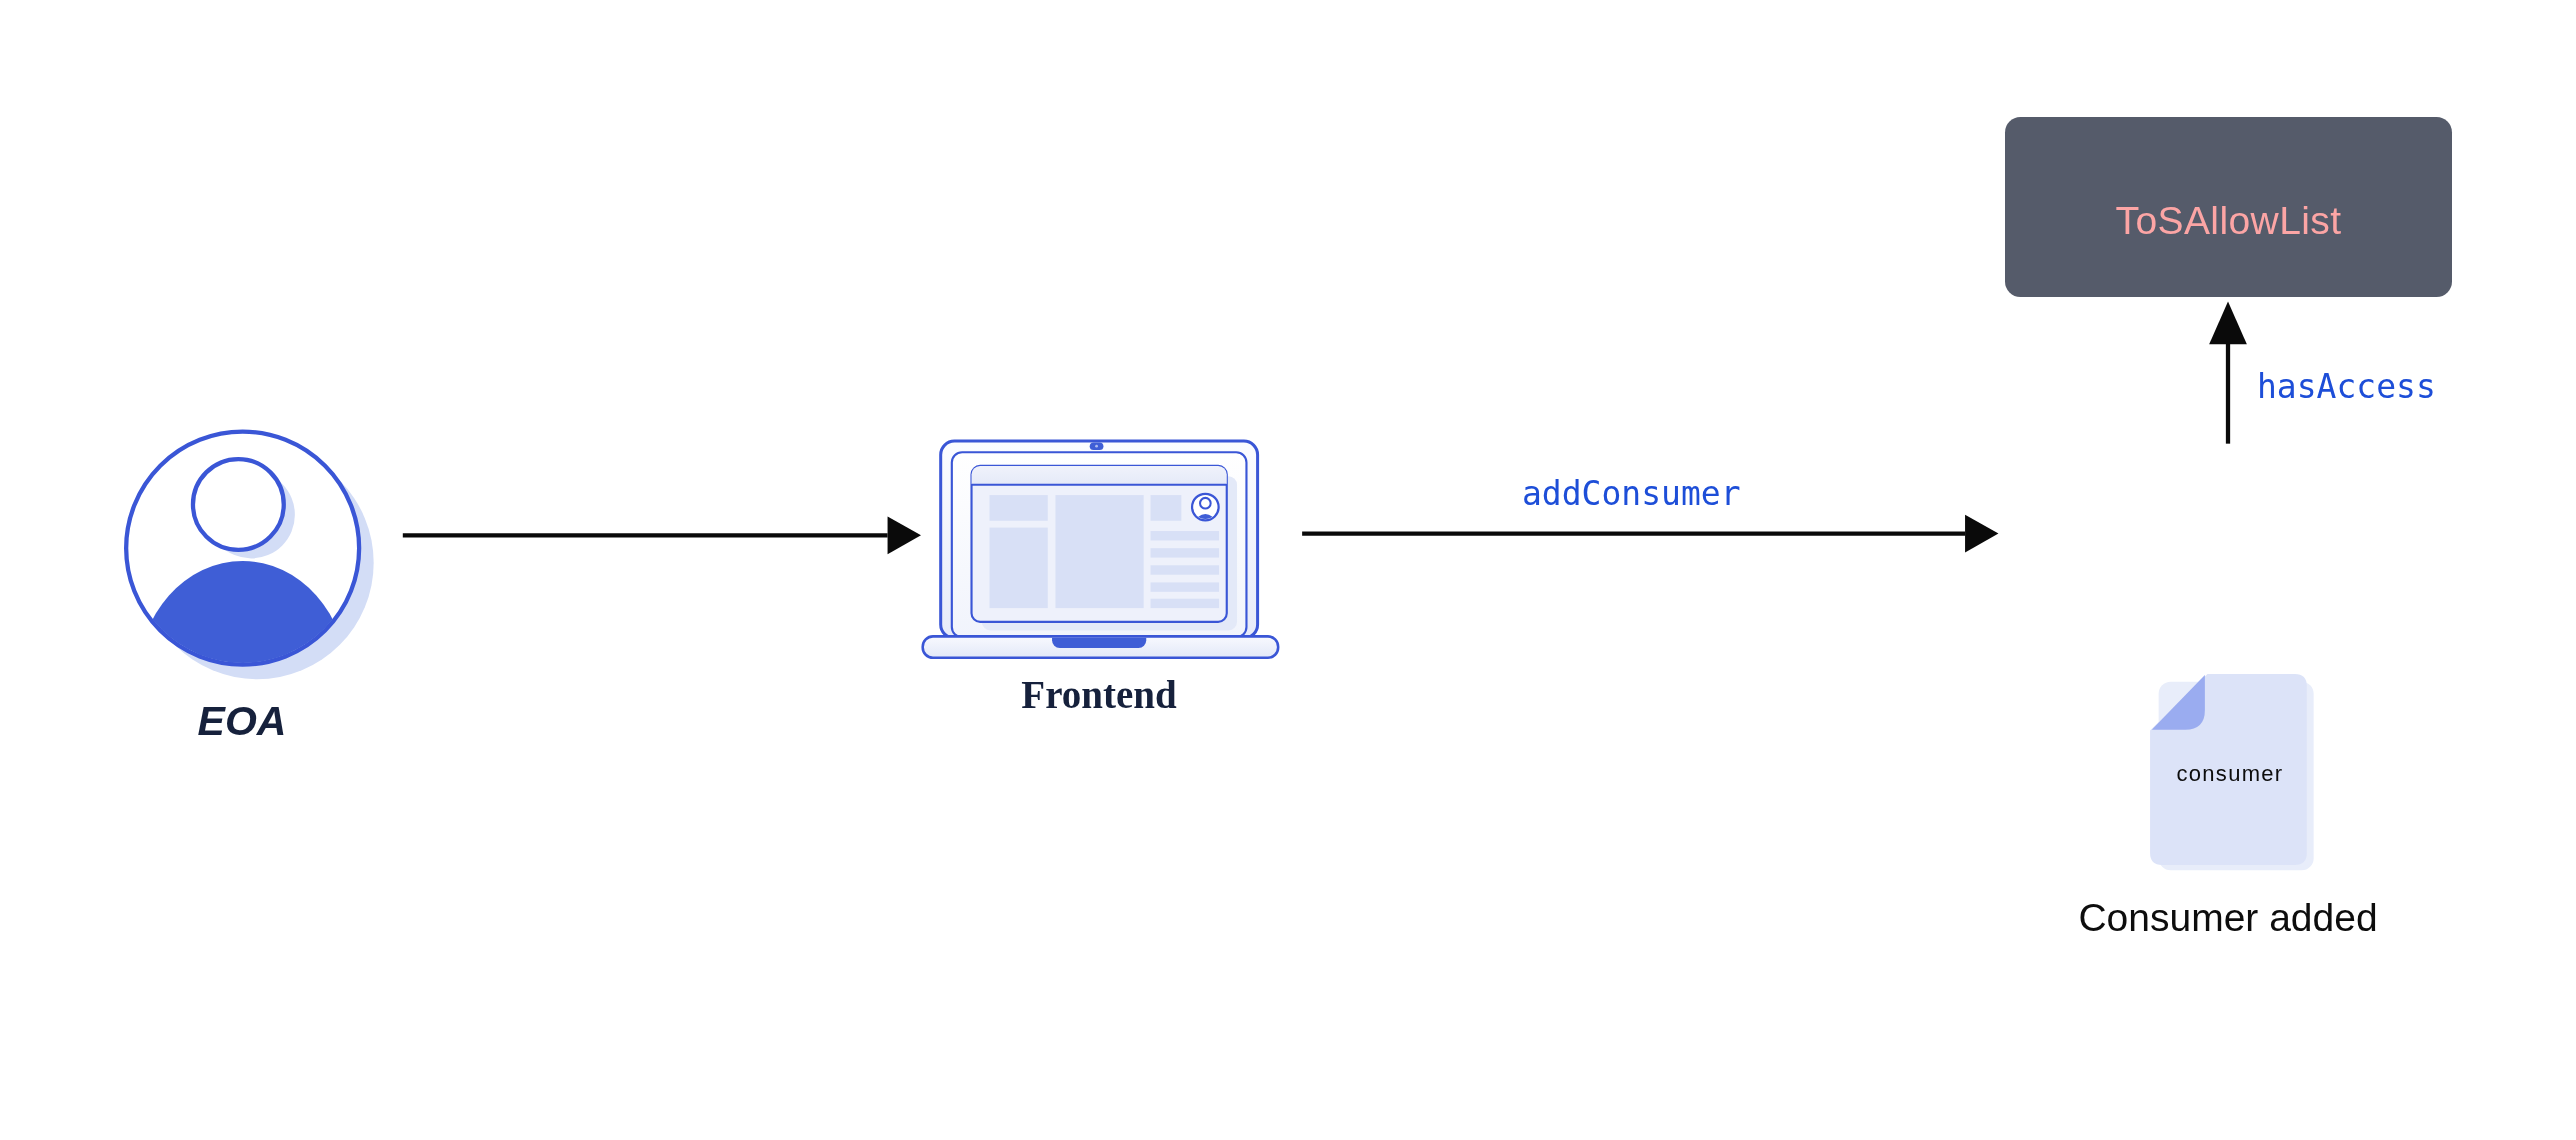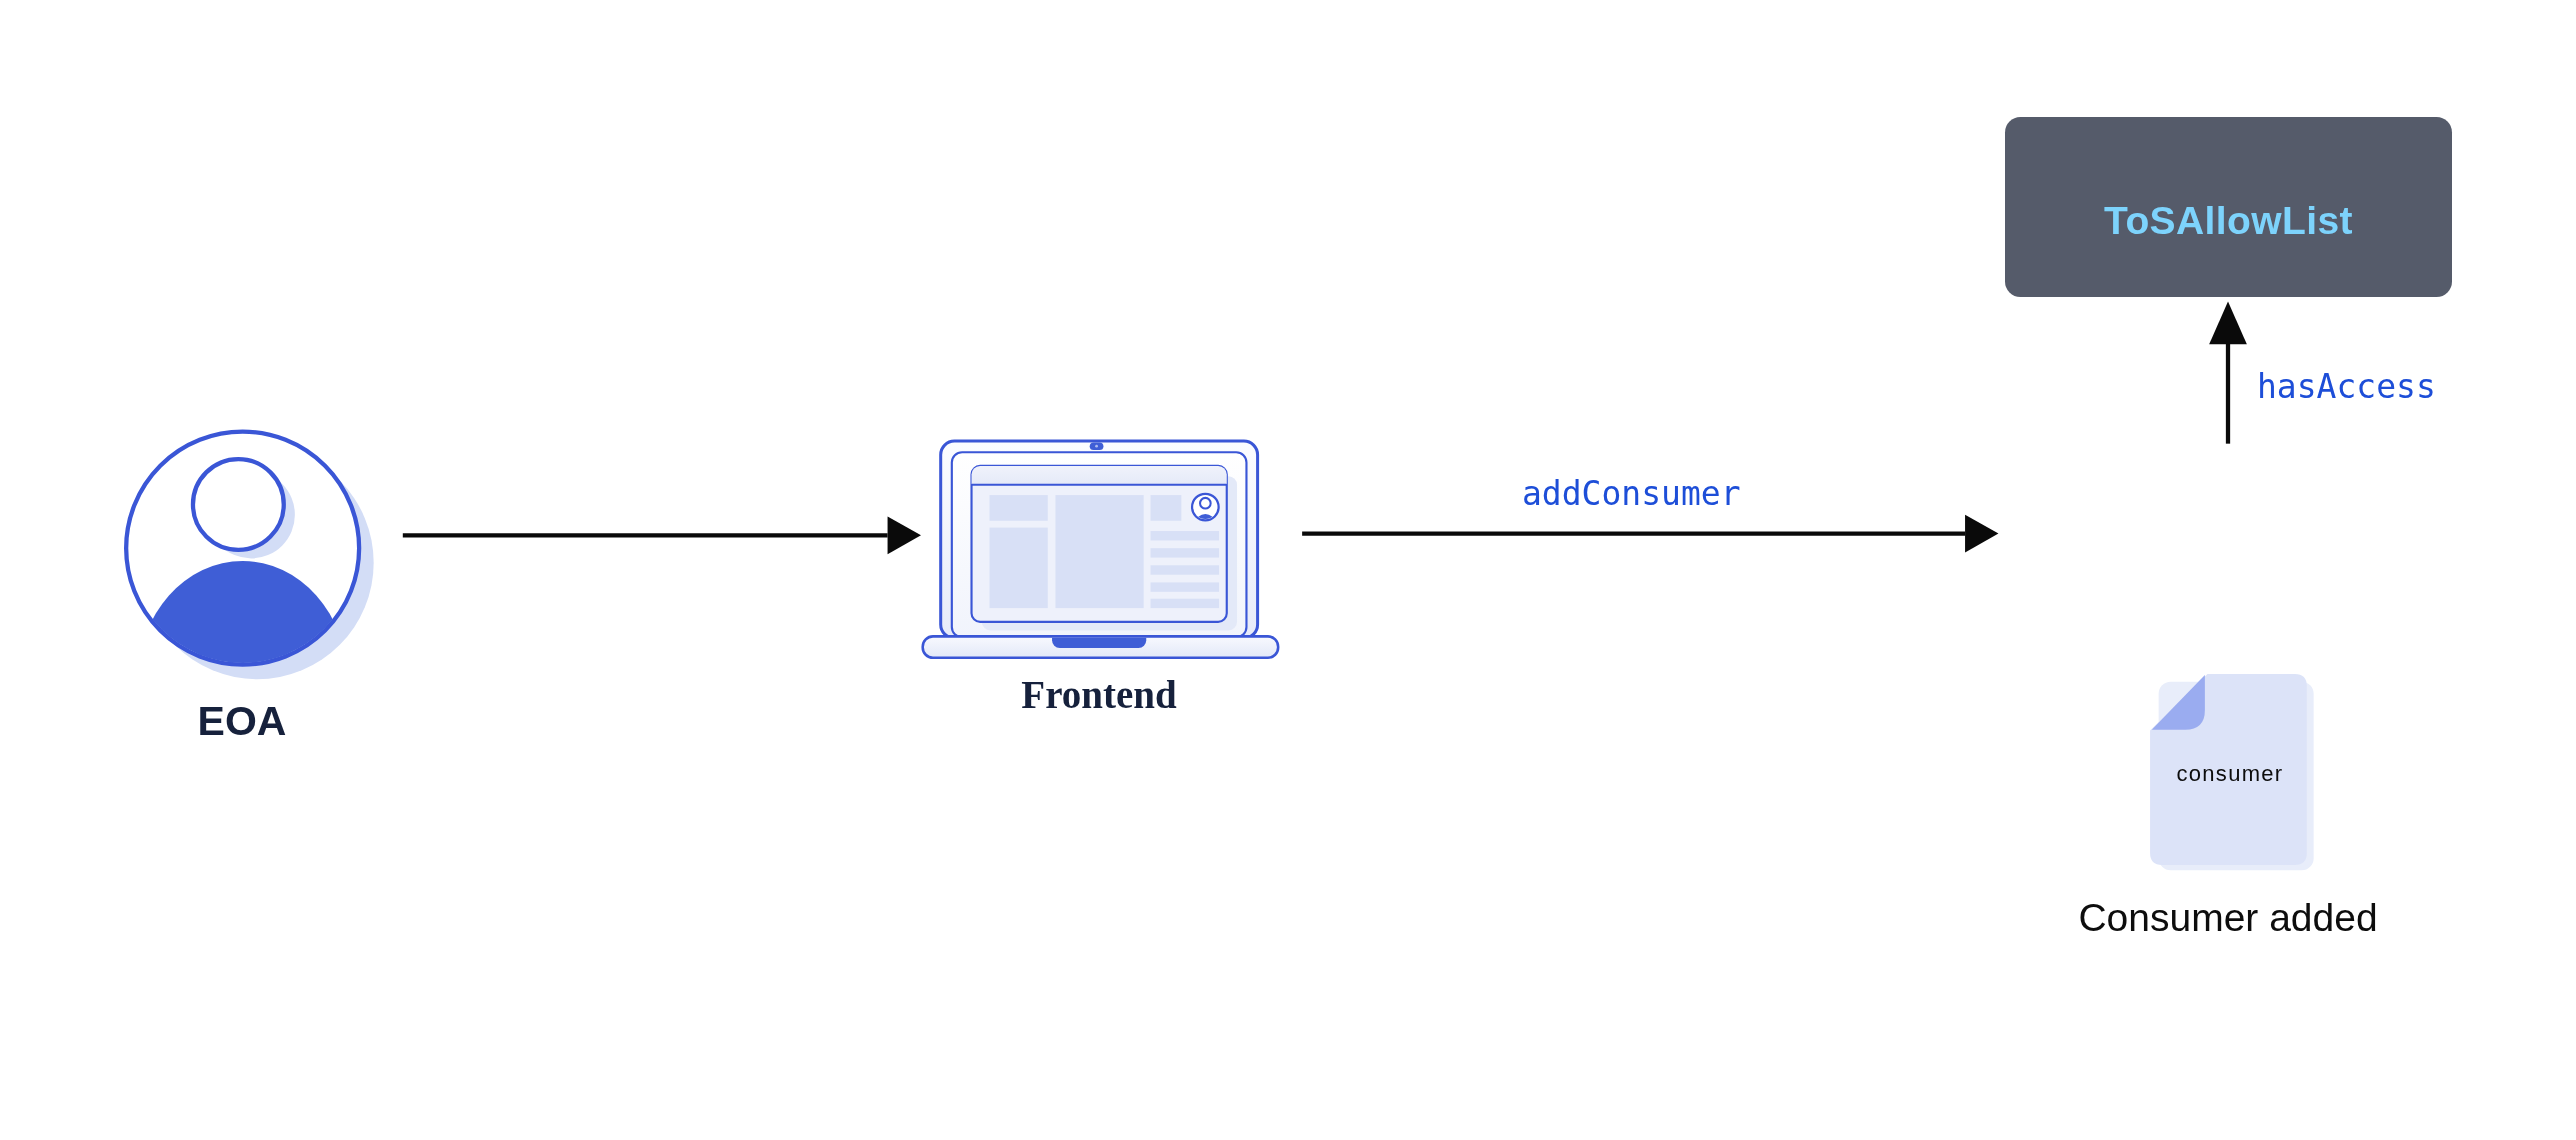--- a/index.html
+++ b/index.html
@@ -12,23 +12,23 @@
   }
   .abs{position:absolute;}
   .node-box{
     position:absolute;
     width:447px;height:180px;
     background:#555b6a;
     border-radius:15.4px;
     display:flex;align-items:center;justify-content:center;
   }
   .node-box .box-label{
-    color:#7dd3fc;
+    color:#fca5a5;
     font-size:39px;
-    font-weight:700;
+    font-weight:400;
     letter-spacing:0.4px;
     margin-top:27px;
   }
   .icon-label{
     position:absolute;
     color:#16213c;
     font-weight:700;
     white-space:nowrap;
     transform:translateX(-50%);
   }
@@ -148,21 +148,21 @@
       <path d="M2577 787 H2679 Q2693 787 2693 801 V996 Q2693 1010 2679 1010 H2524 Q2510 1010 2510 996 V853 Z" fill="#dce3f8"></path>
       <path d="M2512 852 L2574 788 L2574 829 Q2574 852 2551 852 Z" fill="#9aacf0"></path>
     </g>
   </svg>
 
   <div class="node-box" style="left:2005px;top:117px;">
     <span class="box-label">ToSAllowList</span>
   </div>
 
 
-  <div class="icon-label" style="left:242px;top:698px;font-size:41px;">EOA</div>
+  <div class="icon-label" style="left:242px;top:698px;font-size:41px;font-style:italic;">EOA</div>
 
   <div class="icon-label" style="left:1099px;top:672px;font-size:39px;font-family:Liberation Serif, serif;">Frontend</div>
 
   <div class="mono-label" style="left:1522px;top:474px;">addConsumer</div>
 
   <div class="mono-label" style="left:2257px;top:367px;">hasAccess</div>
 
   <div class="doc-label" style="left:2230px;top:761px;">consumer</div>
 
   <div class="caption" style="left:2228px;top:896px;">Consumer added</div>

